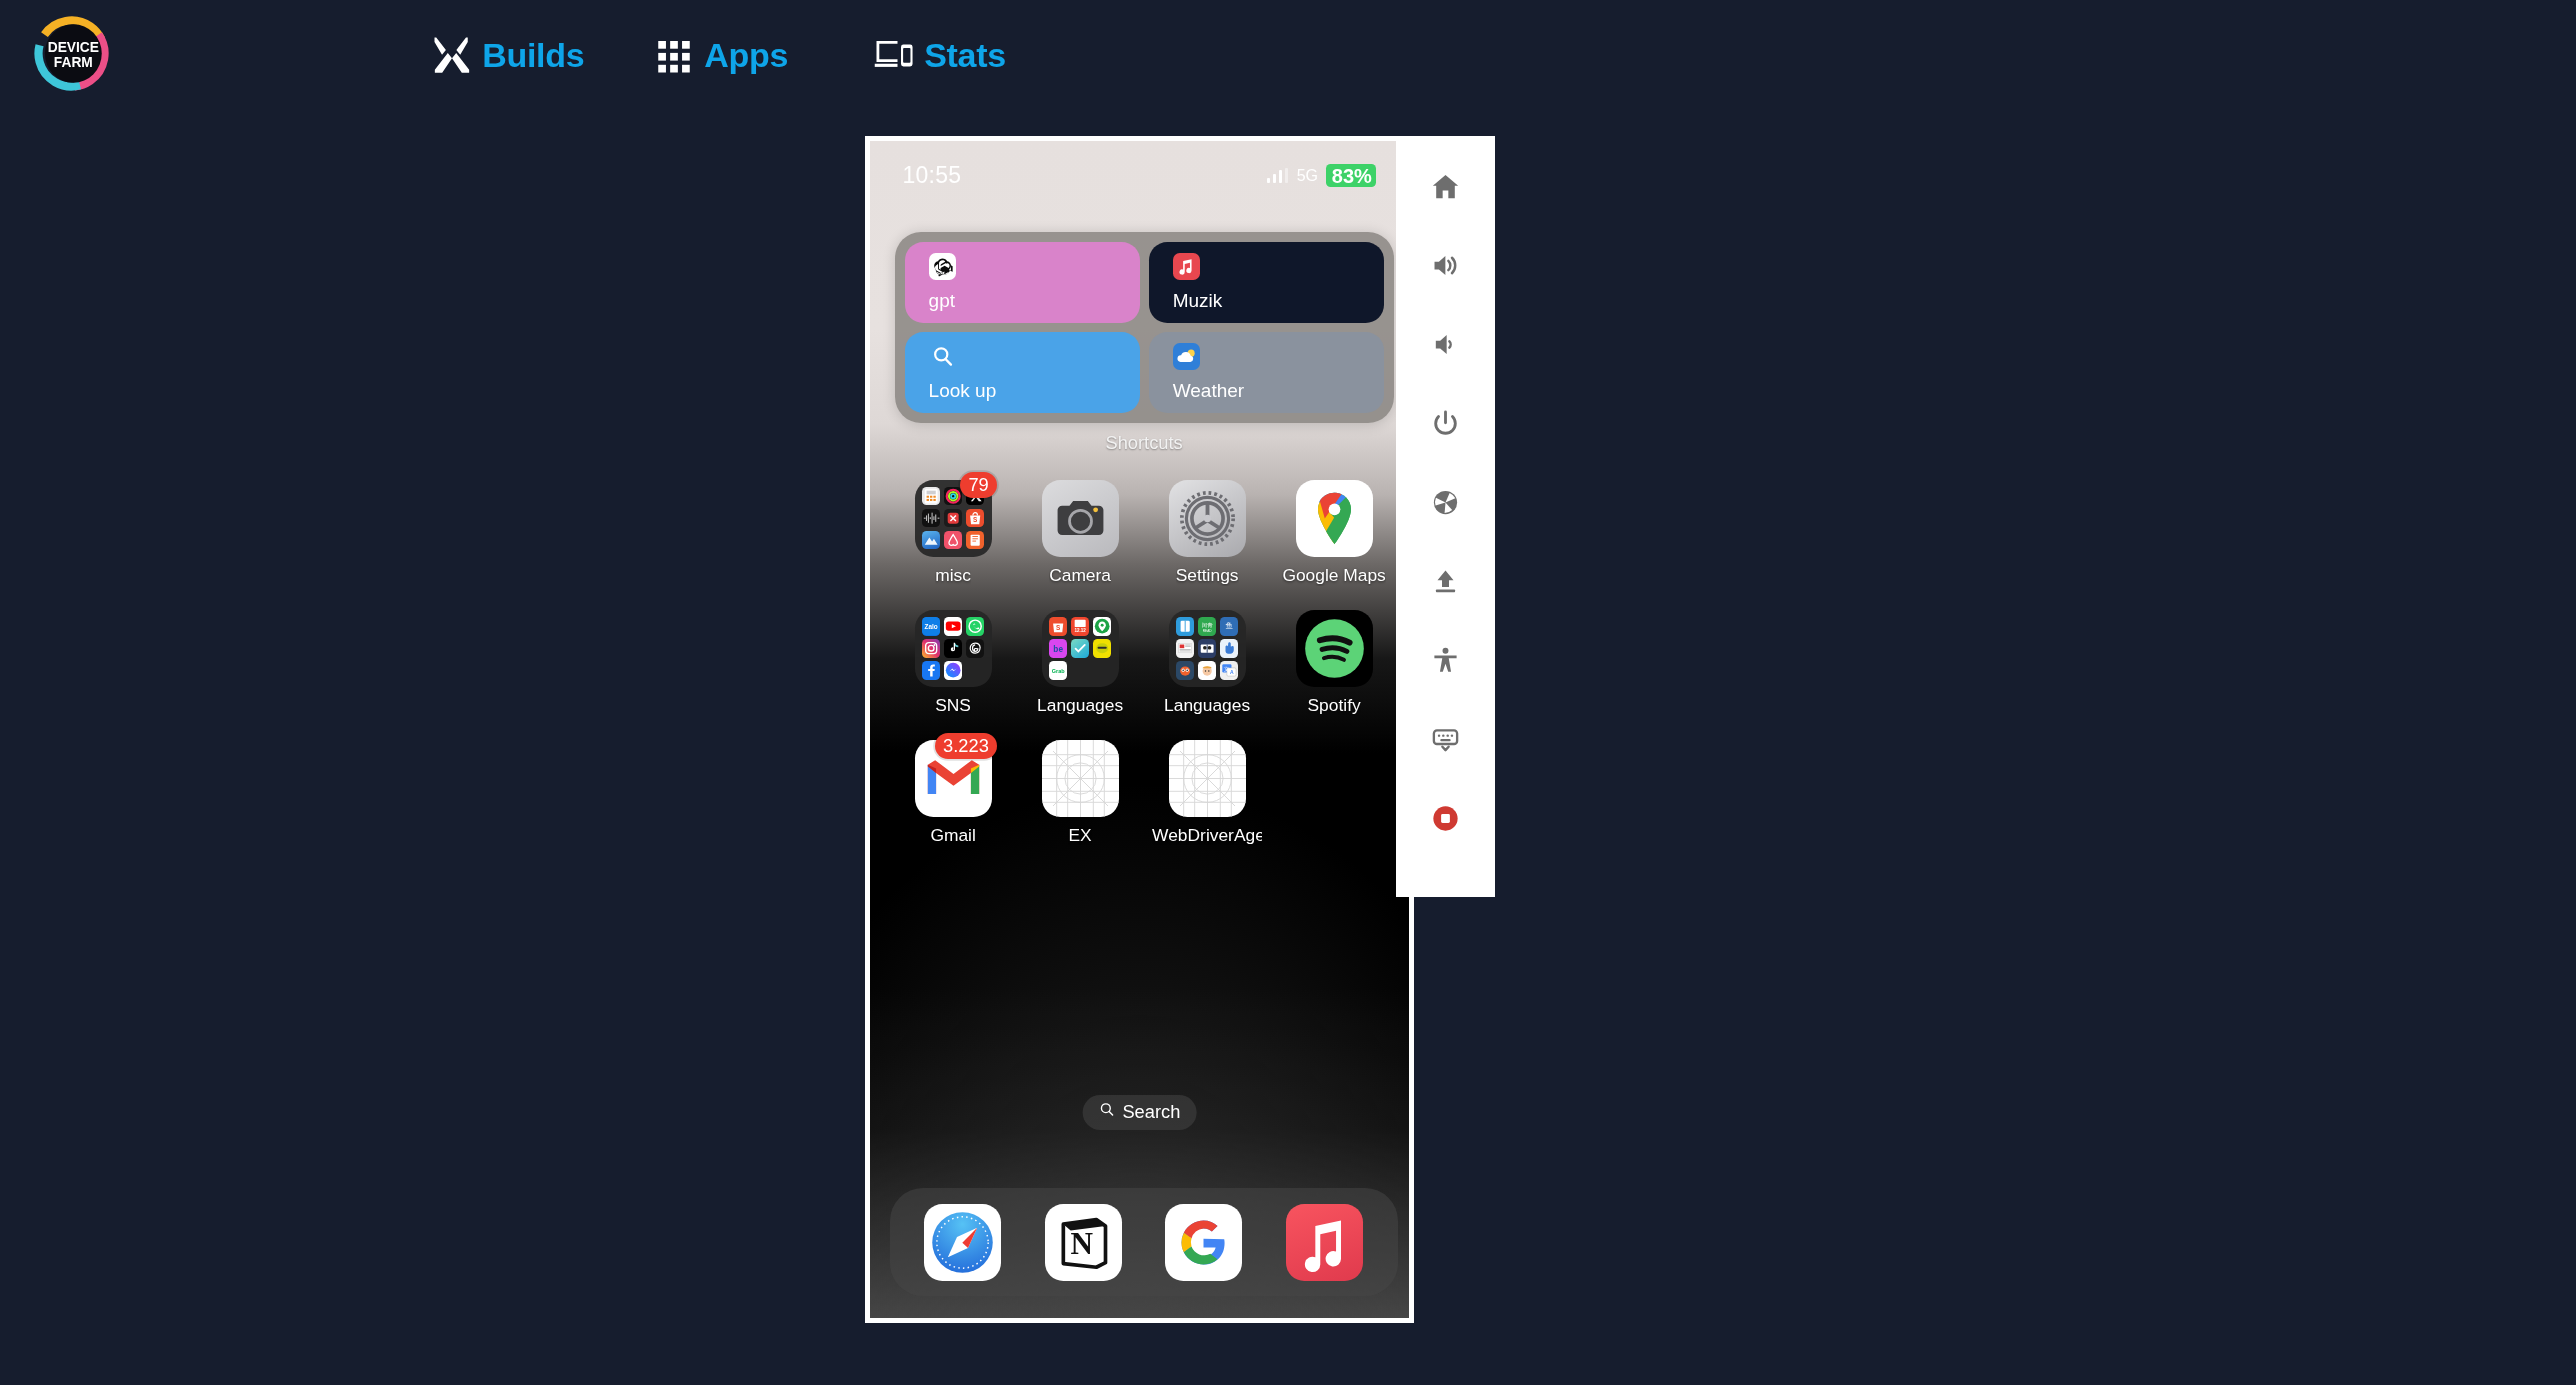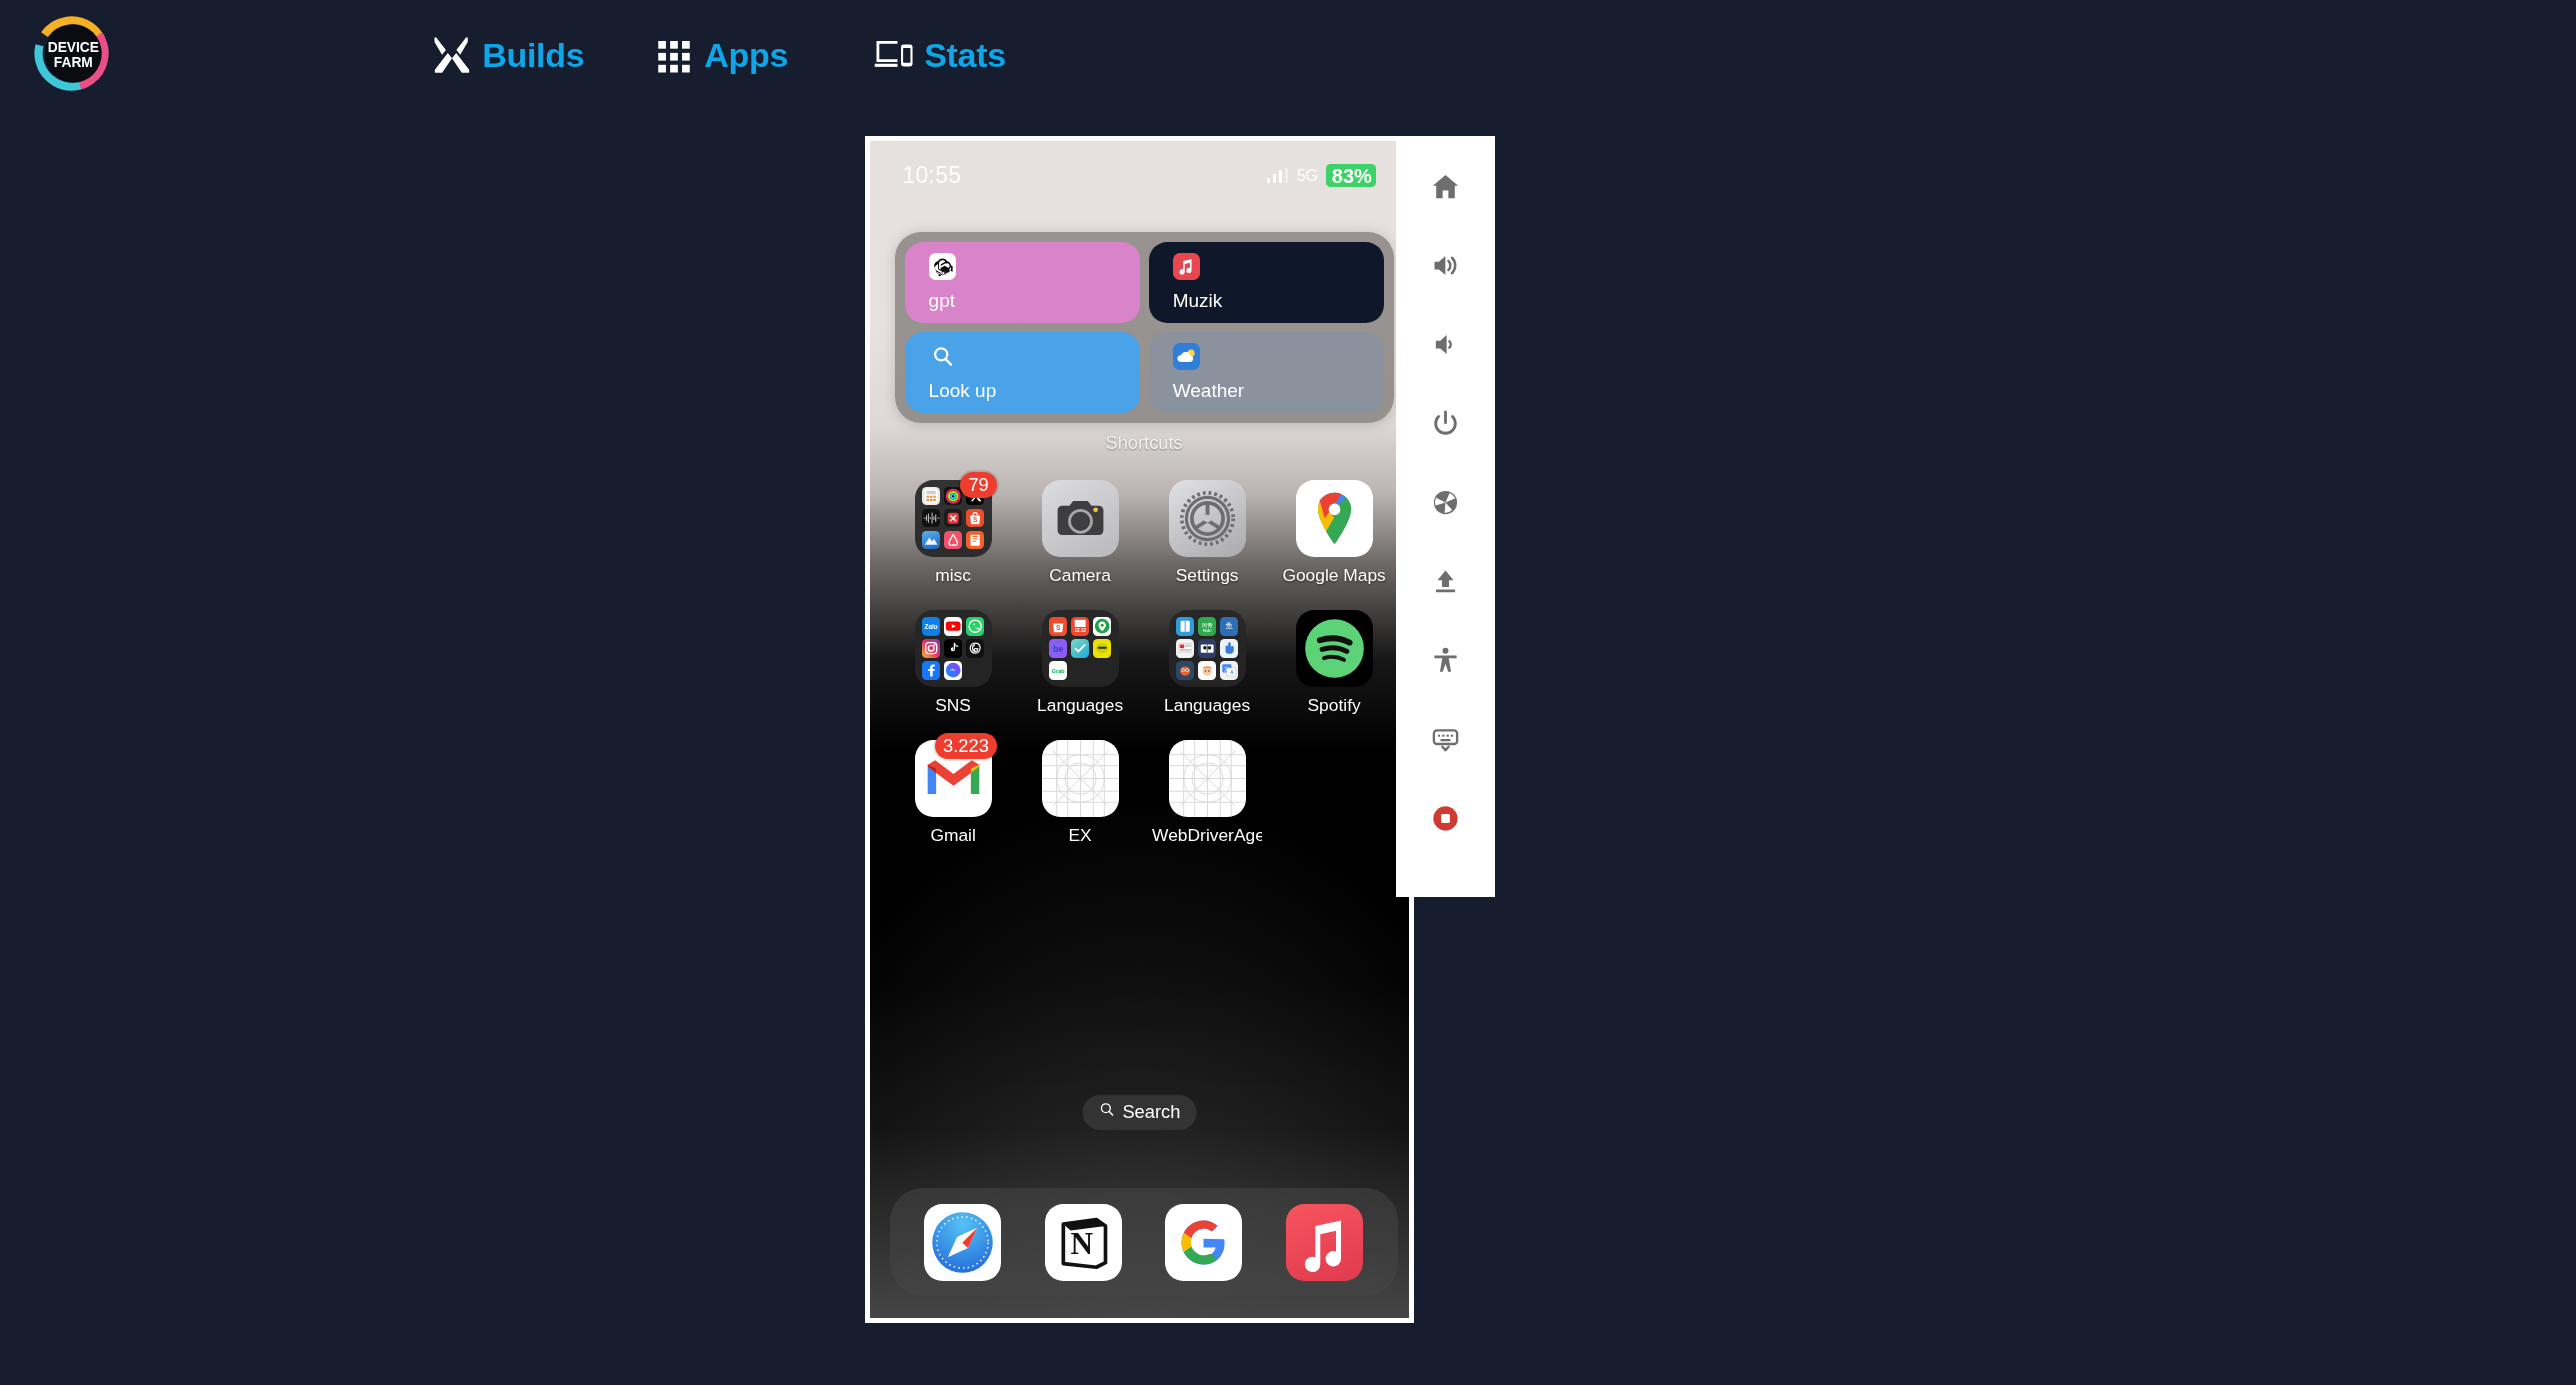--- a/index.html
+++ b/index.html
@@ -529,21 +529,21 @@
                 <text x="10" y="16" font-size="5" text-anchor="middle" fill="#fff" font-family="Liberation Sans, sans-serif" font-weight="bold">12.12</text>
               </svg>
           </div>
           <div class="mini" style="background:#fff">
             <svg viewBox="0 0 20 20" width="100%" height="100%">
                 <circle cx="10" cy="10" r="8" fill="#1ca345"></circle>
                 <path d="M10 5c2.2 0 4 1.8 4 4 0 3-4 6.5-4 6.5S6 12 6 9c0-2.2 1.8-4 4-4z" fill="#fff"></path>
                 <circle cx="10" cy="9" r="1.6" fill="#1ca345"></circle>
               </svg>
           </div>
-          <div class="mini" style="background:#8b5cf6">
+          <div class="mini" style="background:#d946ef">
             <svg viewBox="0 0 20 20" width="100%" height="100%" style="font-size:9px">
                 <text x="10" y="14" font-size="9" text-anchor="middle" fill="#1c4fa1" font-family="Liberation Sans, sans-serif" font-weight="bold">be</text>
               </svg>
           </div>
           <div class="mini" style="background:linear-gradient(140deg,#7adbc4,#1ca8d8)">
             <svg viewBox="0 0 20 20" width="100%" height="100%">
                 <path d="M5 10.5l3 3 7-7" stroke="#fff" stroke-width="2" fill="none" stroke-linecap="round"></path>
               </svg>
           </div>
           <div class="mini" style="background:#f0e000">

